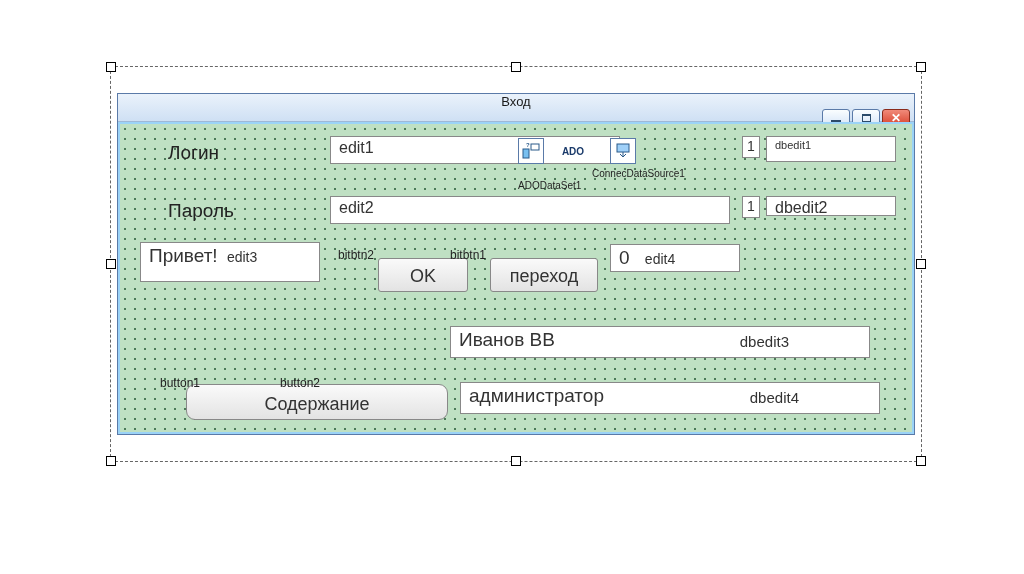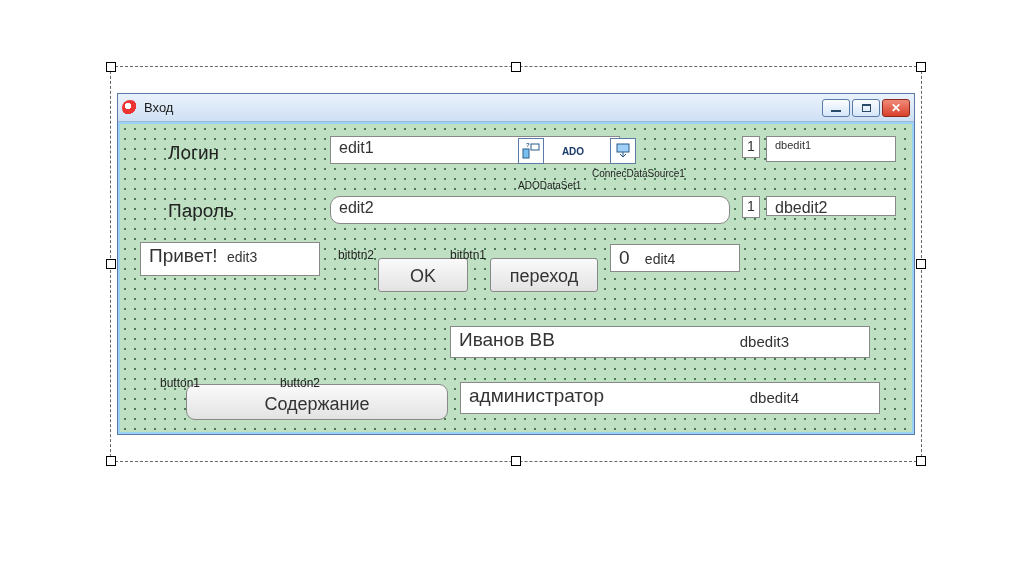--- a/index.html
+++ b/index.html
@@ -43,20 +43,21 @@
     bottom: 26px;
     border: 1px solid #5a7aa8;
   }
   .titlebar {
     height: 28px;
     background: linear-gradient(#eaf2fb, #cfe0f4);
     border-bottom: 1px solid #9fb8d6;
     display:flex;
     align-items:center;
     padding:0 4px;
+    flex-direction:column;
   }
   .titlebar .app-icon {
     width:16px; height:16px;
     margin-right:6px;
     background: radial-gradient(circle at 6px 6px, #fff 0 3px, #e33 3px 8px, transparent 8px);
     border-radius:50%;
   }
   .titlebar .title { font-size:13px; color:#1a1a1a; }
   .win-controls { margin-left:auto; display:flex; gap:2px; }
   .win-btn {
@@ -182,31 +183,31 @@
 
       <div class="edit small" style="left:622px; top:12px; width:18px; height:22px; text-align:center;">
         <span>1</span>
       </div>
       <div class="edit" style="left:646px; top:12px; width:130px; height:26px; font-size:11px;">
         <span>dbedit1</span>
       </div>
 
       <div class="lbl" style="left:48px; top:76px;">Пароль</div>
 
-      <div class="edit" style="left:210px; top:72px; width:400px; height:28px; font-size:16px;border-radius:10px;">
+      <div class="edit" style="left:210px; top:72px; width:400px; height:28px; font-size:16px;">
         <span>edit2</span>
       </div>
       <div class="edit small" style="left:622px; top:72px; width:18px; height:22px; text-align:center;">
         <span>1</span>
       </div>
       <div class="edit" style="left:646px; top:72px; width:130px; height:20px; font-size:16px;">
         <span>dbedit2</span>
       </div>
 
-      <div class="edit" style="left:20px; top:118px; width:180px; height:34px; border:1px solid #888;">
+      <div class="edit" style="left:20px; top:118px; width:180px; height:40px; border:1px solid #888;">
         <span style="font-size:19px;">Привет!</span>
         <span style="font-size:14px; margin-left:4px;">edit3</span>
       </div>
 
       <div class="design-label" style="left:218px; top:124px;">bitbtn2</div>
       <div class="btn" style="left:214px; top:134px; width:90px; height:34px;">
         <span>OK</span>
       </div>
 
       <div class="design-label" style="left:330px; top:124px;">bitbtn1</div>

